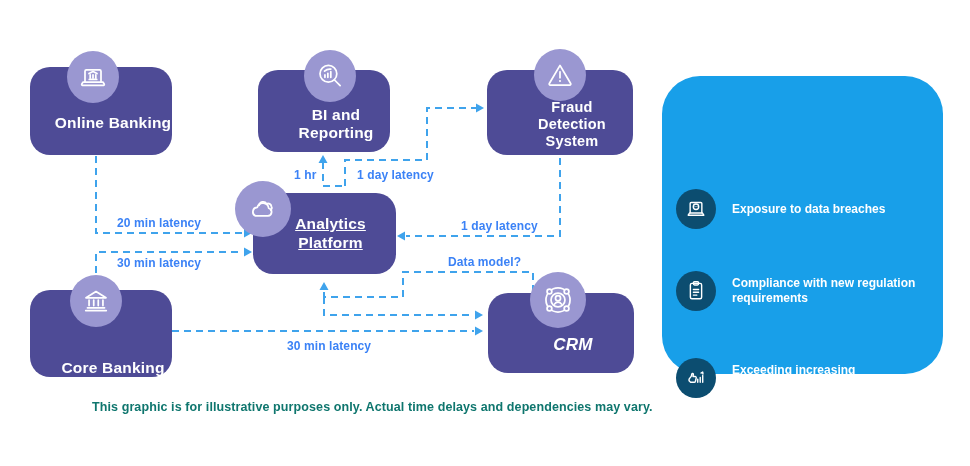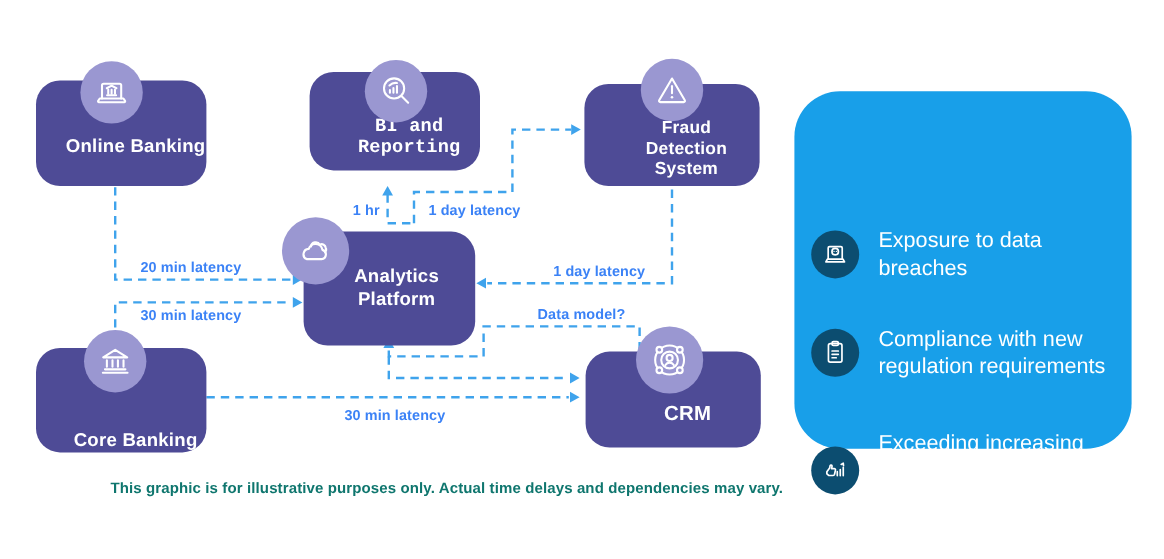--- a/index.html
+++ b/index.html
@@ -28,21 +28,21 @@
   }
   .panel{
     position:absolute;z-index:2;left:662px;top:76px;width:281px;height:298px;
     background:#189fe9;border-radius:38px;
   }
   .prow{position:absolute;left:14px;display:flex;align-items:center;gap:16px;width:250px;}
   .pic{
     flex:0 0 40px;width:40px;height:40px;border-radius:50%;background:#0c4d70;
     display:flex;align-items:center;justify-content:center;
   }
-  .ptext{color:#ffffff;font-size:18px;font-weight:400;line-height:1.25;width:205px;}
+  .ptext{color:#ffffff;font-size:12px;font-weight:700;line-height:1.25;width:205px;}
   .caption{
     position:absolute;z-index:4;left:92px;top:400px;font-size:12.5px;font-weight:600;
     color:#0f766e;letter-spacing:.1px;
   }
   .nl{display:block;}
 </style>
 </head>
 <body>
 
 <div class="stage">
@@ -63,39 +63,39 @@
     <path class="edge" d="M324 297 V315 H474"></path>
     <polygon class="ah" points="475,310.5 475,319.5 483,315"></polygon>
     <path class="edge" d="M172 331 H474"></path>
     <polygon class="ah" points="475,326.5 475,335.5 483,331"></polygon>
   </svg>
 
   <div class="node" style="left:30px;top:67px;width:142px;height:88px;padding-top:24px;box-sizing:border-box;">
     <span>Online Banking</span>
   </div>
 
-  <div class="node" style="left:258px;top:60px;width:142px;height:82px;padding-top:26px;box-sizing:border-box;font-family:Liberation Mono, monospace;">
+  <div class="node" style="left:258px;top:70px;width:132px;height:82px;padding-top:26px;box-sizing:border-box;">
     <span>BI and Reporting</span>
   </div>
 
   <div class="node" style="left:487px;top:70px;width:146px;height:85px;padding-top:24px;box-sizing:border-box;font-size:14.5px;">
     <span class="nl">Fraud</span>
     <span class="nl">Detection System</span>
   </div>
 
-  <div class="node" style="left:253px;top:193px;width:143px;height:95px;padding-left:12px;box-sizing:border-box;">
+  <div class="node" style="left:253px;top:193px;width:143px;height:81px;padding-left:12px;box-sizing:border-box;text-decoration:underline;">
     <span class="nl">Analytics</span>
     <span class="nl">Platform</span>
   </div>
 
   <div class="node" style="left:30px;top:290px;width:142px;height:87px;padding-top:24px;box-sizing:border-box;justify-content:flex-end;">
     <span>Core Banking</span>
   </div>
 
-  <div class="node" style="left:488px;top:293px;width:146px;height:80px;padding-top:24px;box-sizing:border-box;font-size:17px;">
+  <div class="node" style="left:488px;top:293px;width:146px;height:80px;padding-top:24px;box-sizing:border-box;font-size:17px;font-style:italic;">
     <span>CRM</span>
   </div>
 
   <div class="badge" style="left:67px;top:51px;width:52px;height:52px;">
     <svg width="32" height="32" viewBox="0 0 24 24" stroke="#fff" fill="none" stroke-width="1.3" stroke-linecap="round" stroke-linejoin="round">
       <path d="M6 15.8 V7.6 a1 1 0 0 1 1-1 h10 a1 1 0 0 1 1 1 v8.2"></path>
       <path d="M4.6 15.8 h14.8 l1 1.5 a.6.6 0 0 1-.5.9 H4.1 a.6.6 0 0 1-.5-.9 Z"></path>
       <path d="M9 9.4 L12 7.8 L15 9.4"></path>
       <path d="M9.9 10.4 v2.4 M12 10.4 v2.4 M14.1 10.4 v2.4"></path>
       <path d="M9.2 13.8 h5.6"></path>

